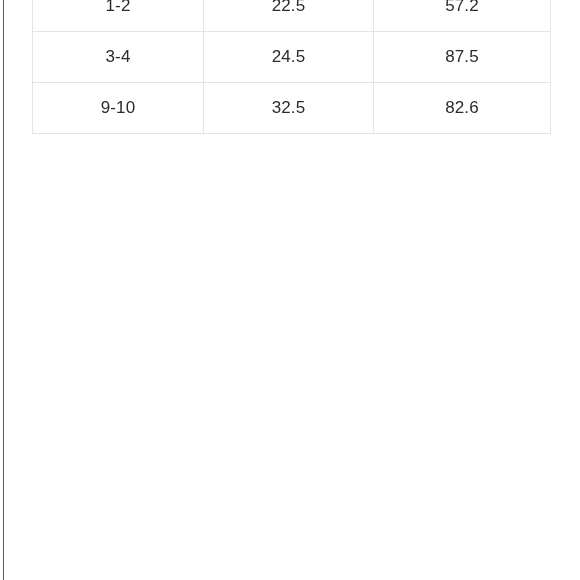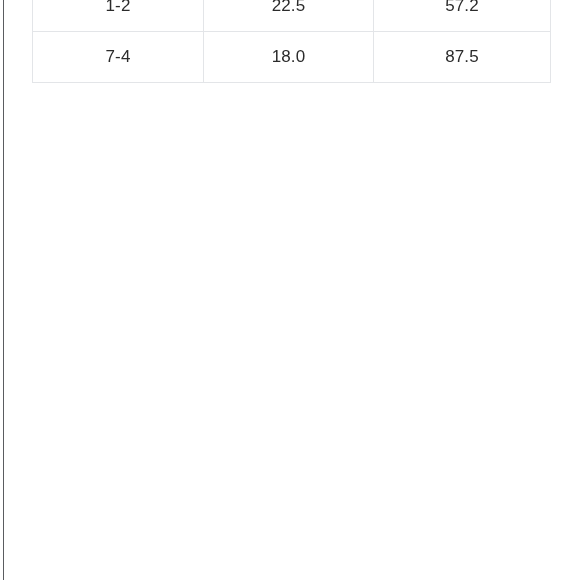--- a/index.html
+++ b/index.html
@@ -79,20 +79,25 @@
           <col class="c2">
           <col class="c3">
       </colgroup>
       <tbody id="table-body">
           <tr>
             <td>1-2</td>
             <td>22.5</td>
             <td>57.2</td>
           </tr>
           <tr>
-            <td>7-4</td>
-            <td>18.0</td>
+            <td>3-4</td>
+            <td>24.5</td>
             <td>87.5</td>
+          </tr>
+          <tr>
+            <td>9-10</td>
+            <td>32.5</td>
+            <td>82.6</td>
           </tr>
         </tbody>
     </table>
   </div>
 </div>
 
 </body></html>

